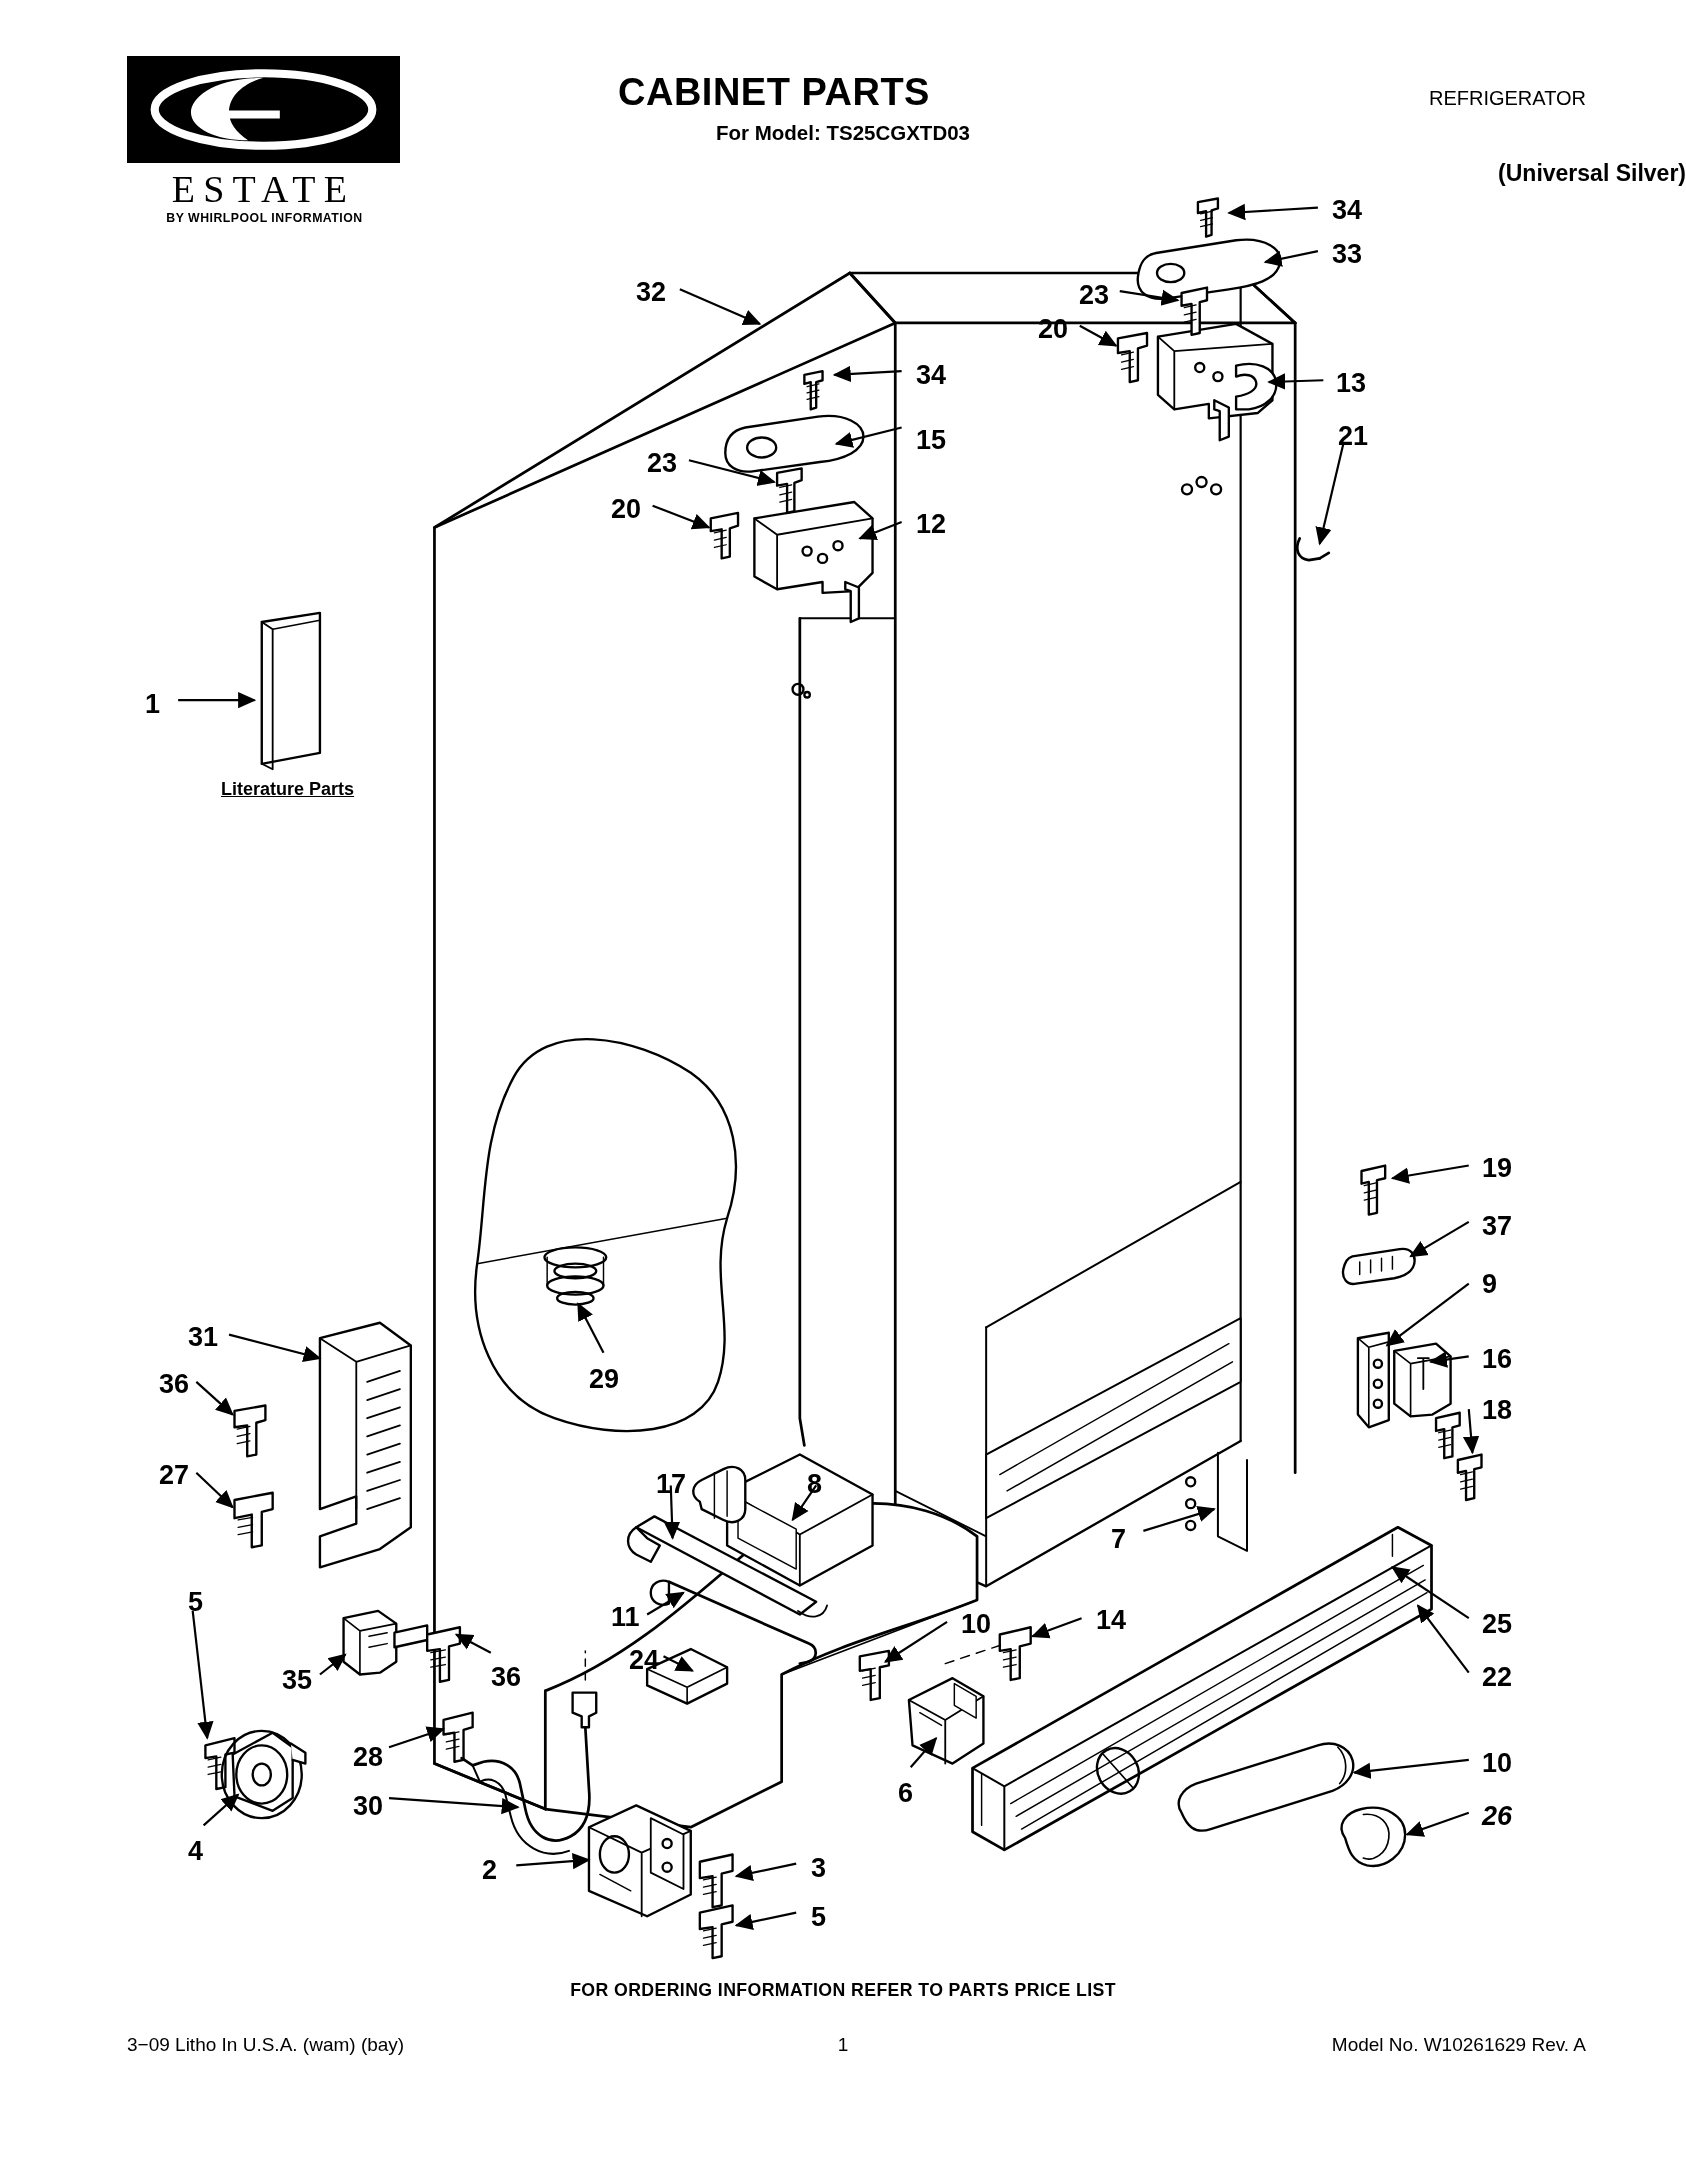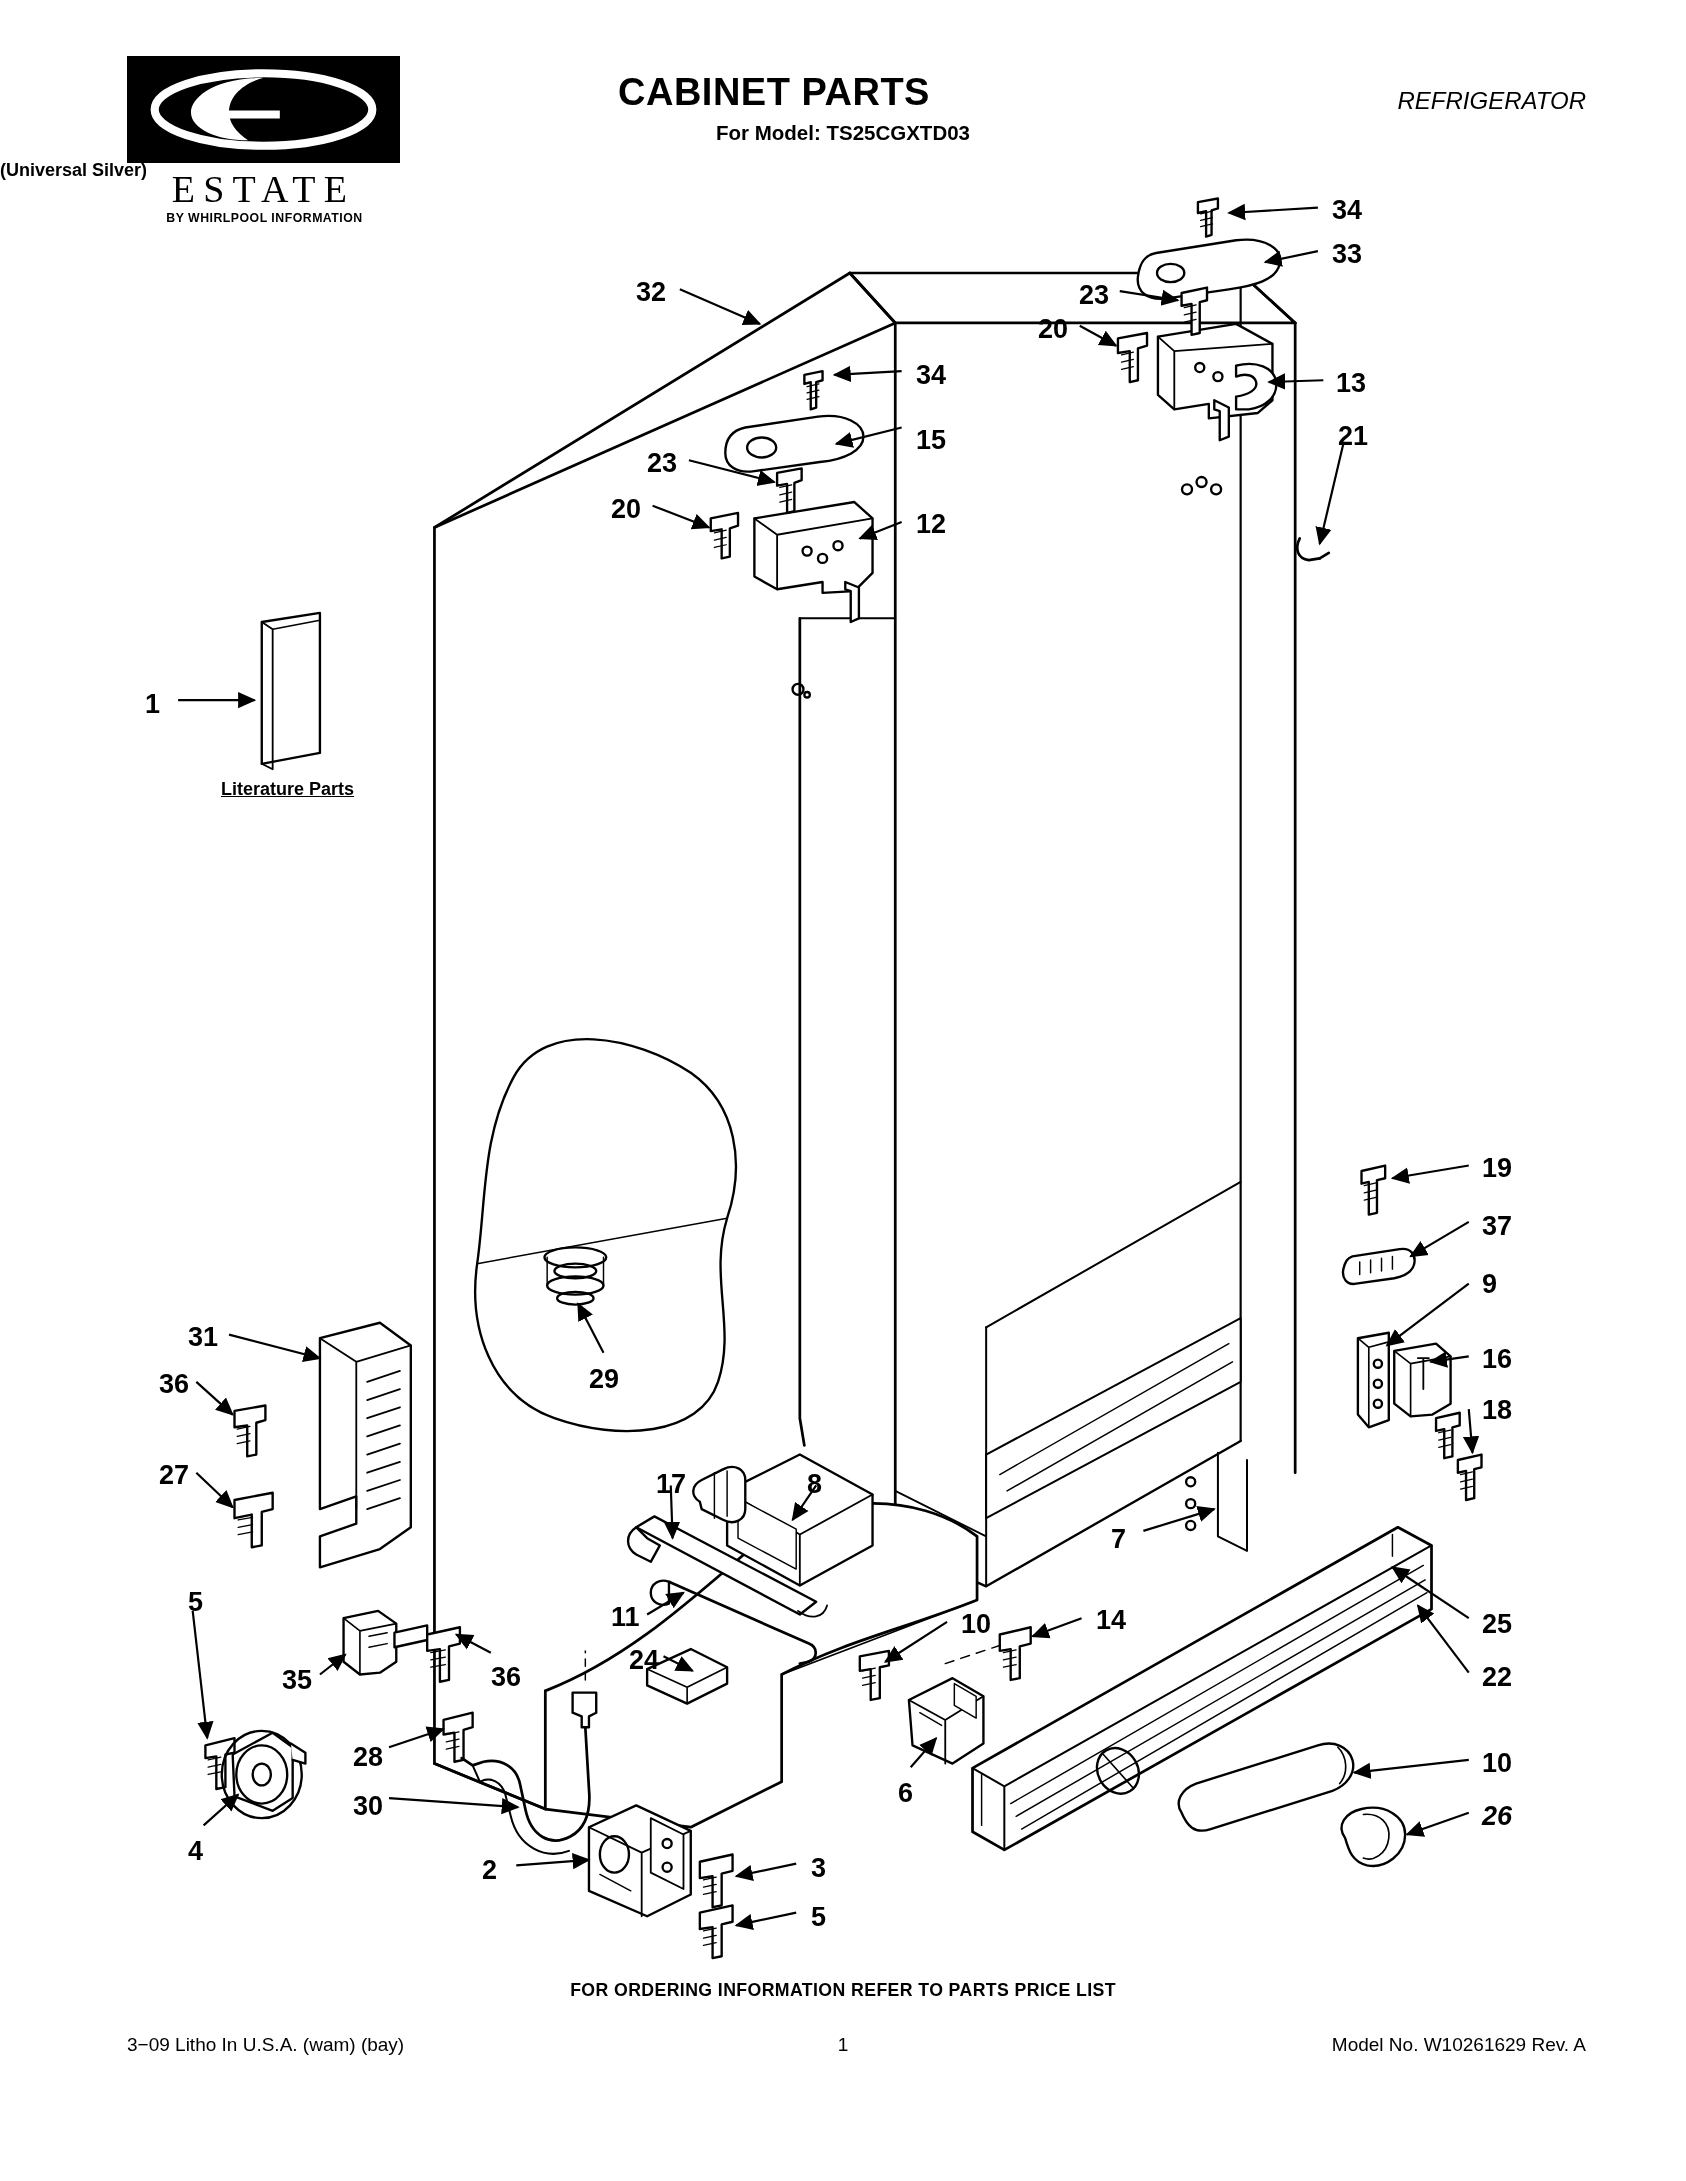--- a/index.html
+++ b/index.html
@@ -71,30 +71,29 @@
     width: 1686px;
     text-align: center;
     font-size: 20.5px;
     font-weight: bold;
   }
   #doc-variant {
     position: absolute;
     left: 0;
     top: 160px;
     width: 1686px;
-    text-align: left;
-    font-size: 18px;
+    text-align: right;
+    font-size: 23px;
     font-weight: bold;
   }
   #doc-category {
     position: absolute;
     right: 100px;
     top: 87px;
-    font-size: 24px;
-    font-style: italic;
+    font-size: 20px;
   }
 
   
   #footer-note {
     position: absolute;
     left: 0;
     top: 1980px;
     width: 1686px;
     text-align: center;
     font-size: 17.7px;

